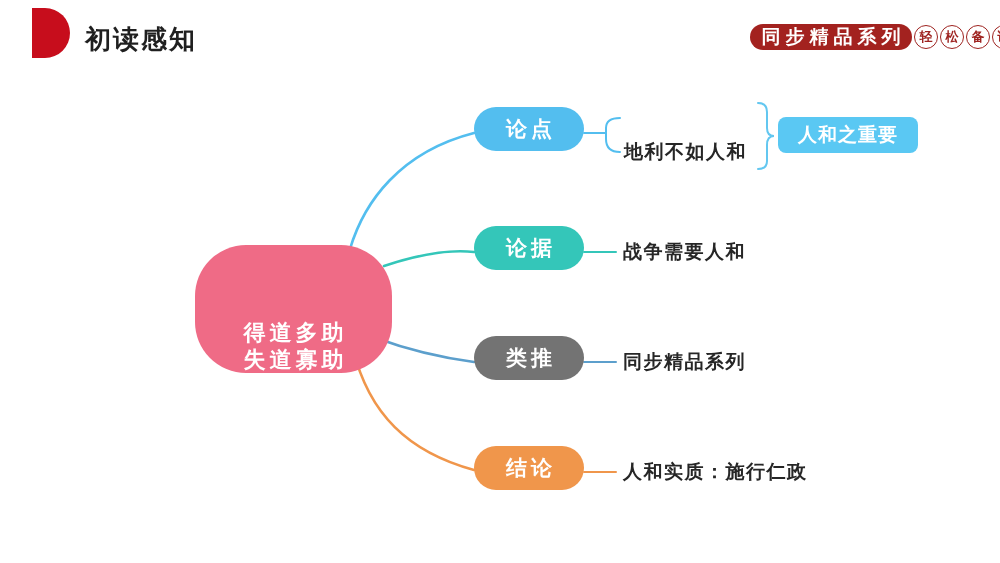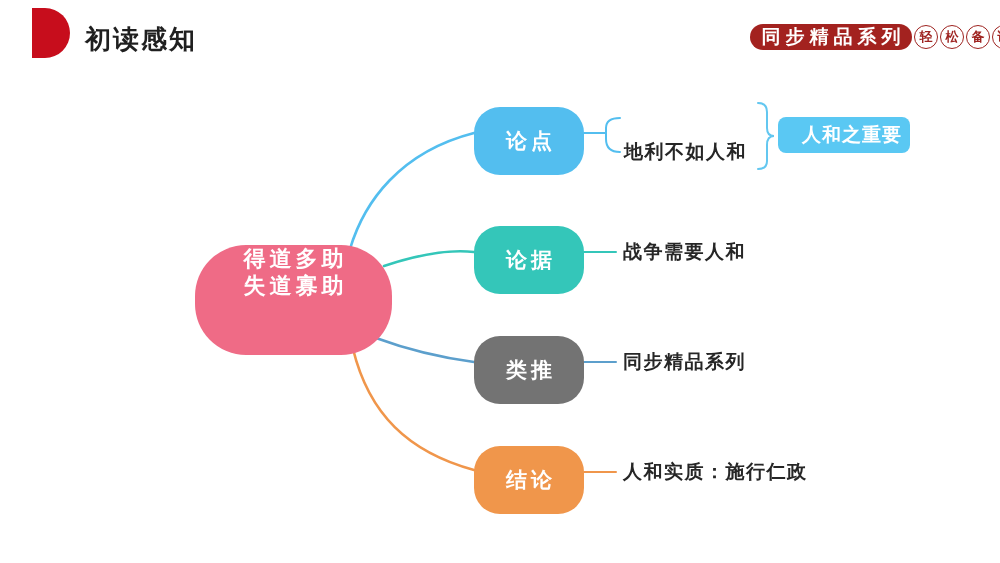--- a/index.html
+++ b/index.html
@@ -17,41 +17,41 @@
     color:#ffffff;font-family:"Liberation Serif", serif;font-weight:bold;
     font-size:19px;letter-spacing:5px;text-indent:5px;}
   .brand-circles{position:absolute;left:882px;top:25px;display:flex;gap:2px;}
   .brand-circle{width:22px;height:22px;border:1px solid #9e2320;border-radius:50%;
     color:#9e2320;font-family:"Liberation Serif", serif;font-size:13px;font-weight:bold;
     display:flex;align-items:center;justify-content:center;background:#fff;}
 
   
   .connector-svg{position:absolute;left:0;top:0;width:1000px;height:563px;}
 
-  .root-node{position:absolute;left:163px;top:245px;width:197px;height:110px;
+  .root-node{position:absolute;left:163px;top:245px;width:197px;height:128px;
     border-radius:51px;display:flex;flex-direction:column;align-items:center;
-    justify-content:flex-start;color:#ffffff;font-family:"Liberation Serif", serif;
+    justify-content:flex-end;color:#ffffff;font-family:"Liberation Serif", serif;
     font-weight:bold;font-size:22px;line-height:27px;letter-spacing:4px;text-indent:4px;}
 
-  .branch-node{position:absolute;left:442px;width:110px;height:68px;border-radius:26px;
+  .branch-node{position:absolute;left:442px;width:110px;height:44px;border-radius:26px;
     display:flex;align-items:center;justify-content:center;color:#ffffff;
     font-family:"Liberation Serif", serif;font-weight:bold;font-size:21px;
     letter-spacing:4px;text-indent:4px;}
   .bn1{top:107px;} .bn2{top:226px;} .bn3{top:336px;} .bn4{top:446px;}
 
   .leaf-text{position:absolute;height:22px;display:flex;align-items:center;
     color:#262626;font-family:"Liberation Serif", serif;font-weight:bold;
     font-size:19px;letter-spacing:1.5px;white-space:nowrap;}
   .lt1a{left:592px;top:107px;} .lt1b{left:592px;top:141px;}
   .lt2{left:591px;top:241px;} .lt3{left:591px;top:351px;} .lt4{left:591px;top:461px;}
 
-  .callout-box{position:absolute;left:746px;top:117px;width:116px;height:36px;
+  .callout-box{position:absolute;left:746px;top:117px;width:140px;height:36px;
     border-radius:8px;display:flex;align-items:center;justify-content:center;
     color:#ffffff;font-family:"Liberation Serif", serif;font-weight:bold;
-    font-size:19px;letter-spacing:1px;padding-left:16px;}
+    font-size:19px;letter-spacing:1px;}
 </style>
 </head>
 <body>
 
 <div class="slide">
 
   <div class="title-bullet" style="background-color: rgb(199, 13, 28);"></div>
   <h1 class="page-title">初读感知</h1>
 
   <div class="brand-pill" style="background-color: rgb(163, 34, 31);">同步精品系列</div>

